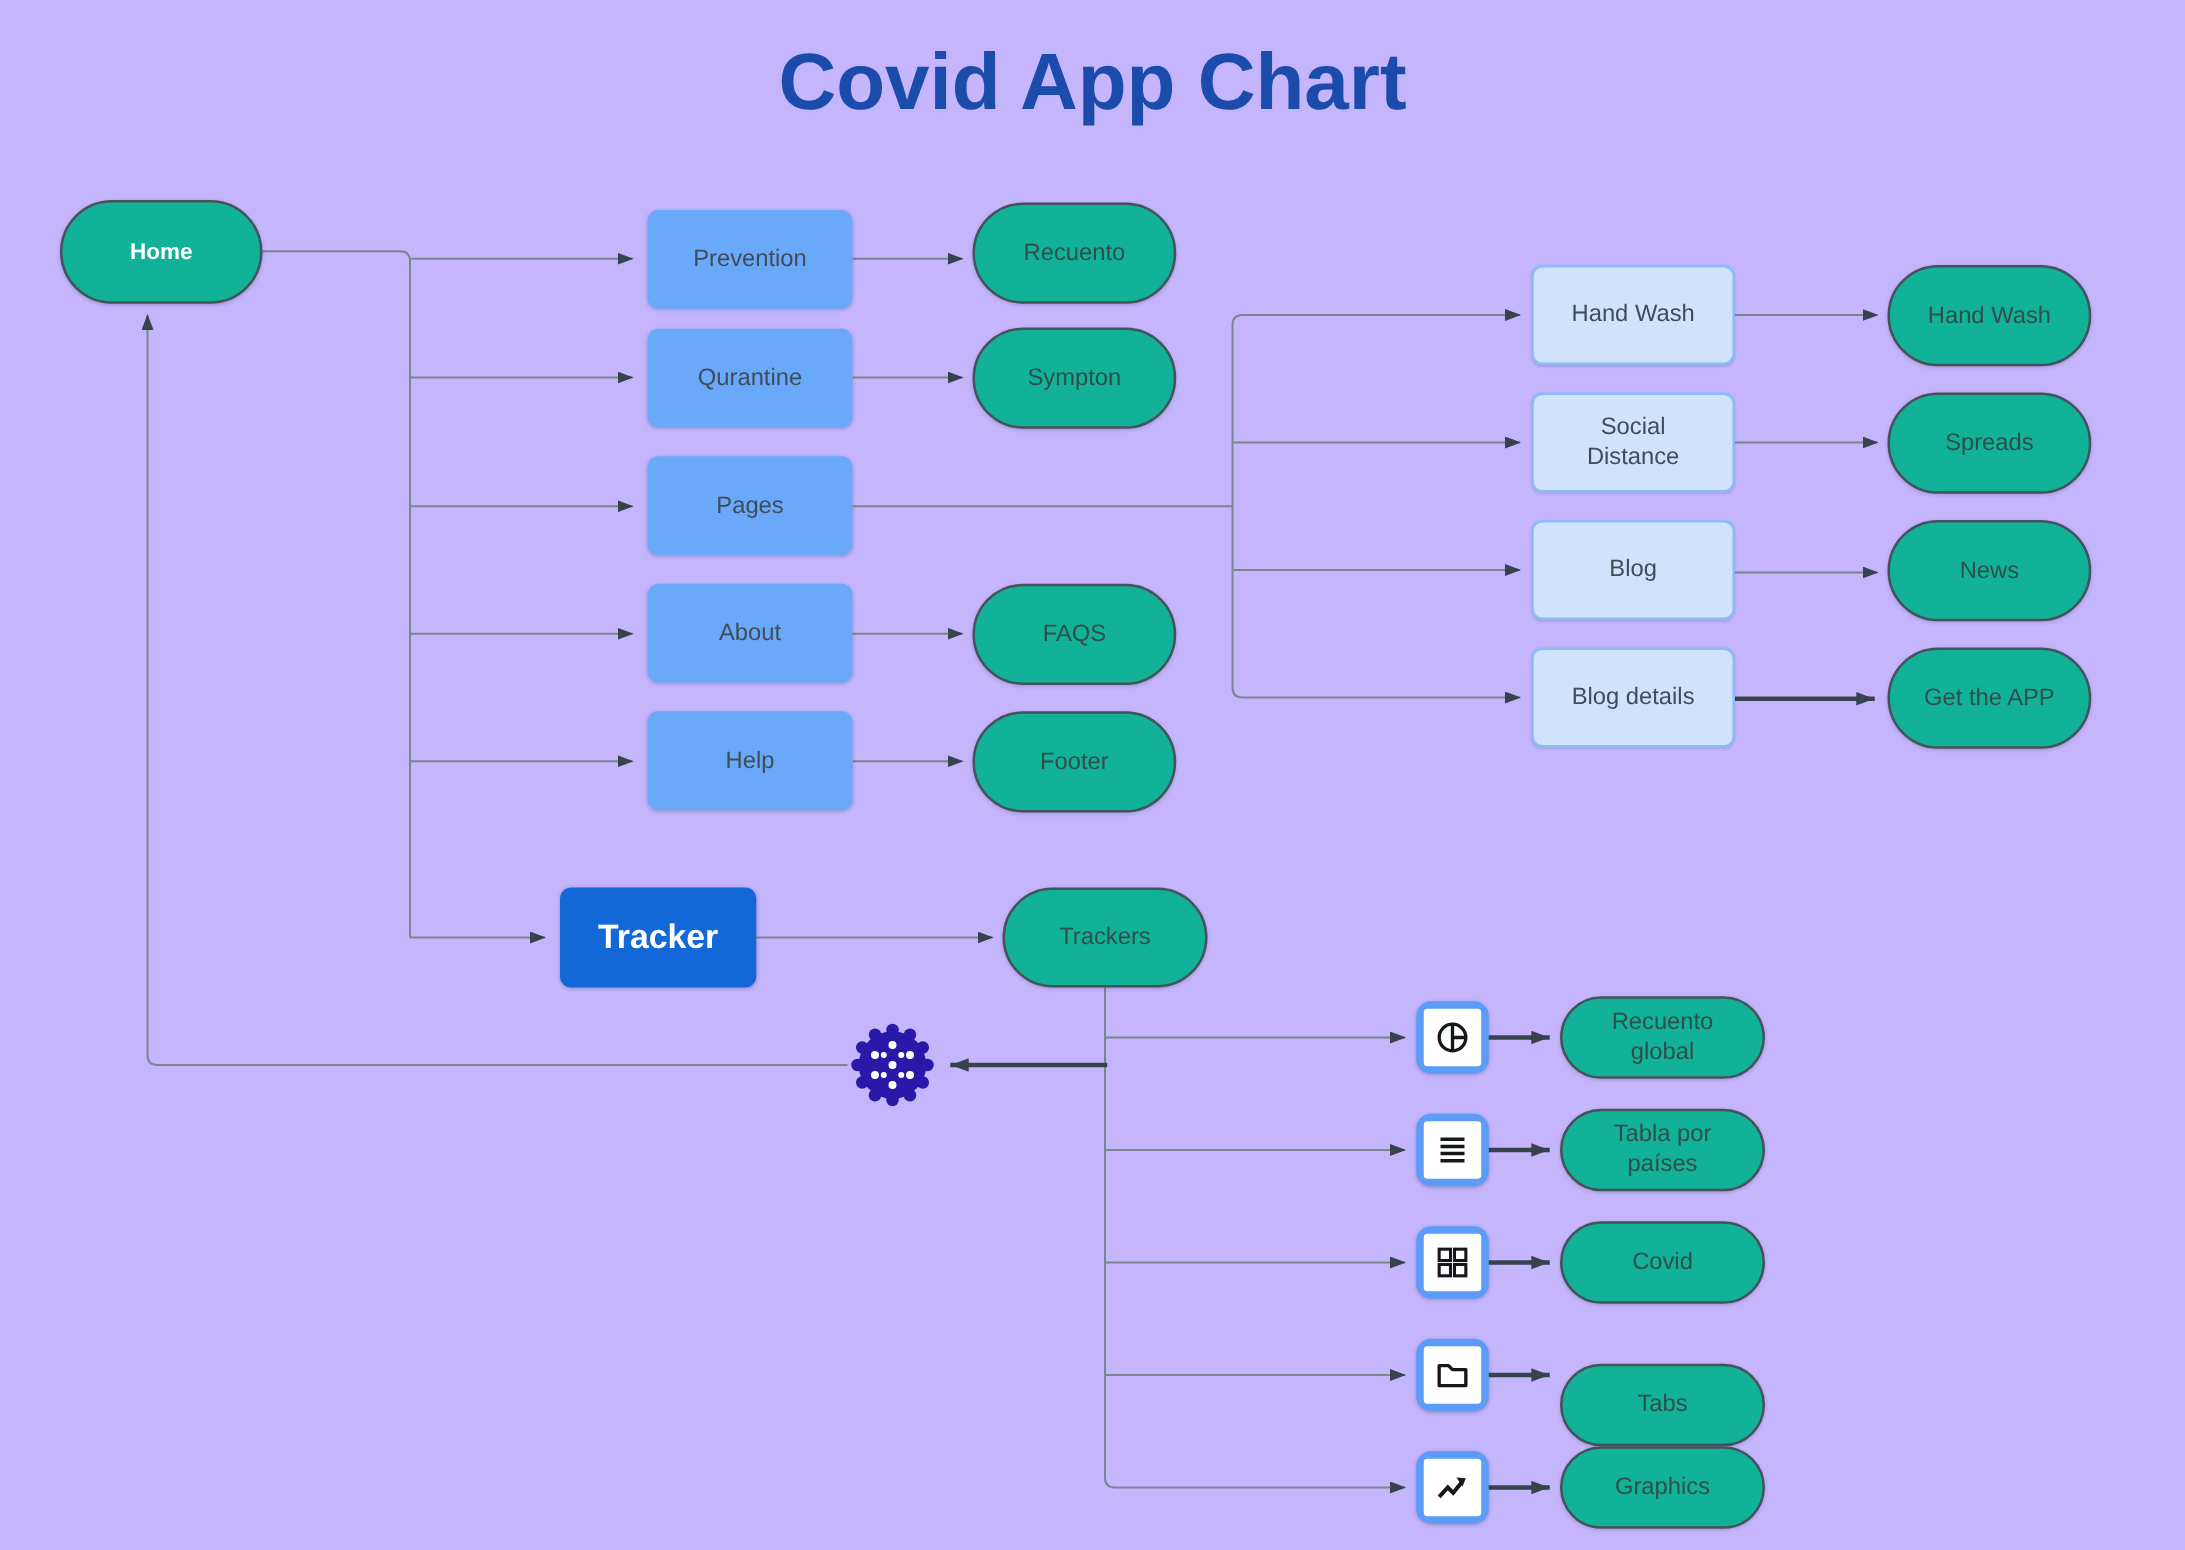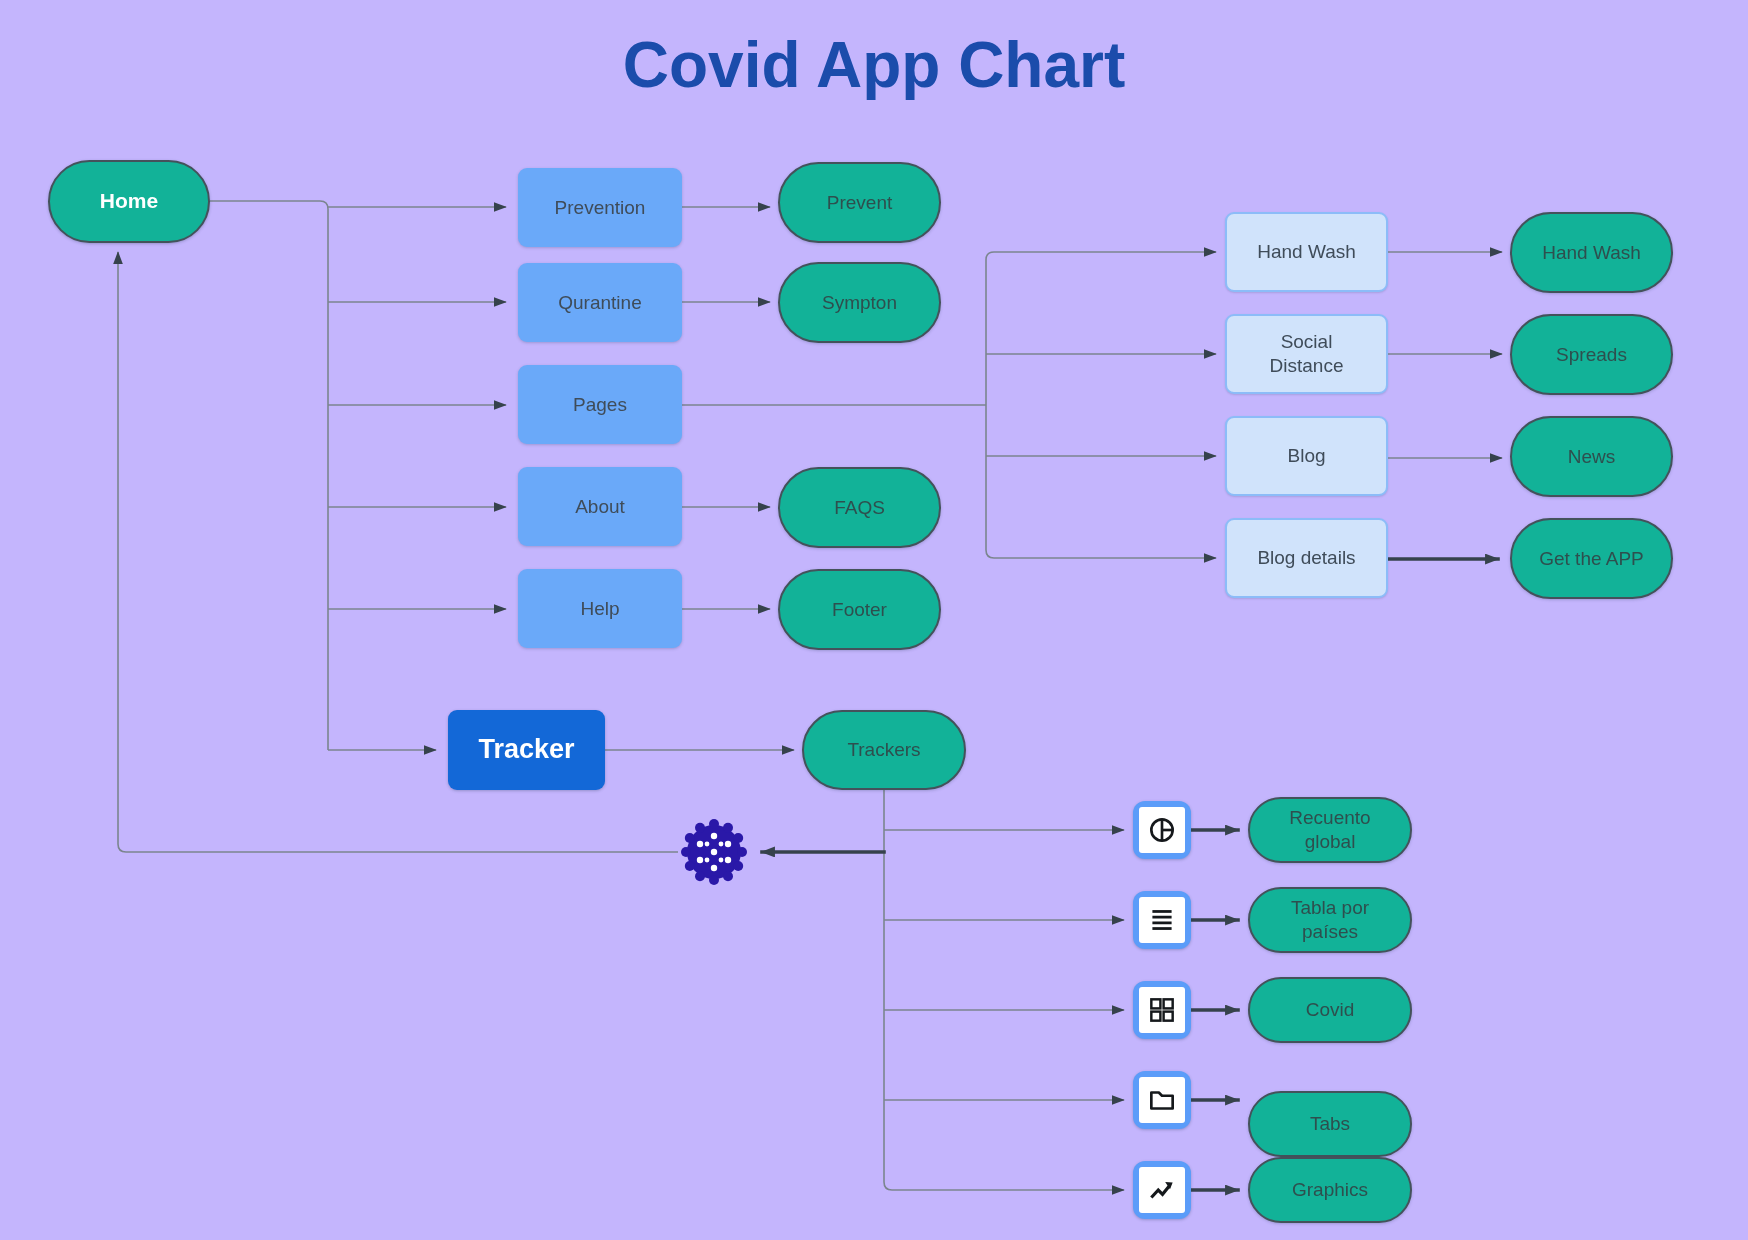--- a/index.html
+++ b/index.html
@@ -9,21 +9,21 @@
          font-size:64px;font-weight:bold;color:#1b4cab;letter-spacing:0px;}
   .node{position:absolute;display:flex;align-items:center;justify-content:center;
         text-align:center;box-sizing:border-box;line-height:1.25;}
   .rect-blue{background:#6aa9f9;color:#3f4c59;border-radius:9px;font-size:19px;
              box-shadow:0 1px 3px rgba(40,60,90,.25);}
   .pill-green{background:#12b298;border:2px solid #44525b;border-radius:42px;color:#2e4f4e;
               font-size:19px;box-shadow:0 1px 3px rgba(40,60,90,.25);}
   .rect-lblue{background:#d0e3fb;border:2px solid #8cbcf8;border-radius:9px;color:#3f4c59;
               font-size:19px;padding:0 26px;box-shadow:0 1px 2px rgba(40,60,90,.18);}
   .home-pill{background:#12b298;border:2px solid #44525b;border-radius:42px;color:#ffffff;
-             font-weight:bold;font-size:21px;box-shadow:0 1px 3px rgba(40,60,90,.3);}
+             font-weight:bold;font-size:18px;box-shadow:0 1px 3px rgba(40,60,90,.3);}
   .tracker-rect{background:#1368d7;border-radius:9px;color:#ffffff;font-weight:bold;
                 font-size:27px;box-shadow:0 1px 3px rgba(40,60,90,.3);align-items:center;}
   .pill-sm{padding:0 14px;}
   .icon-box{position:absolute;box-sizing:border-box;background:#5b9cf9;border-radius:12px;
             padding:6px;box-shadow:0 1px 3px rgba(40,60,90,.3);}
   .icon-inner{background:#ffffff;width:100%;height:100%;border-radius:3px;
               display:flex;align-items:center;justify-content:center;}
   svg.overlay{position:absolute;left:0;top:0;}
 </style>
 </head>
@@ -97,21 +97,21 @@
     <span>Pages</span>
   </div>
   <div class="node rect-blue" style="left:518px;top:467px;width:164px;height:79px;">
     <span>About</span>
   </div>
   <div class="node rect-blue" style="left:518px;top:569px;width:164px;height:79px;">
     <span>Help</span>
   </div>
 
   <div class="node pill-green" style="left:778px;top:162px;width:163px;height:81px;">
-    <span>Prevent</span>
+    <span>Recuento</span>
   </div>
   <div class="node pill-green" style="left:778px;top:262px;width:163px;height:81px;">
     <span>Sympton</span>
   </div>
   <div class="node pill-green" style="left:778px;top:467px;width:163px;height:81px;">
     <span>FAQS</span>
   </div>
   <div class="node pill-green" style="left:778px;top:569px;width:163px;height:81px;">
     <span>Footer</span>
   </div>

